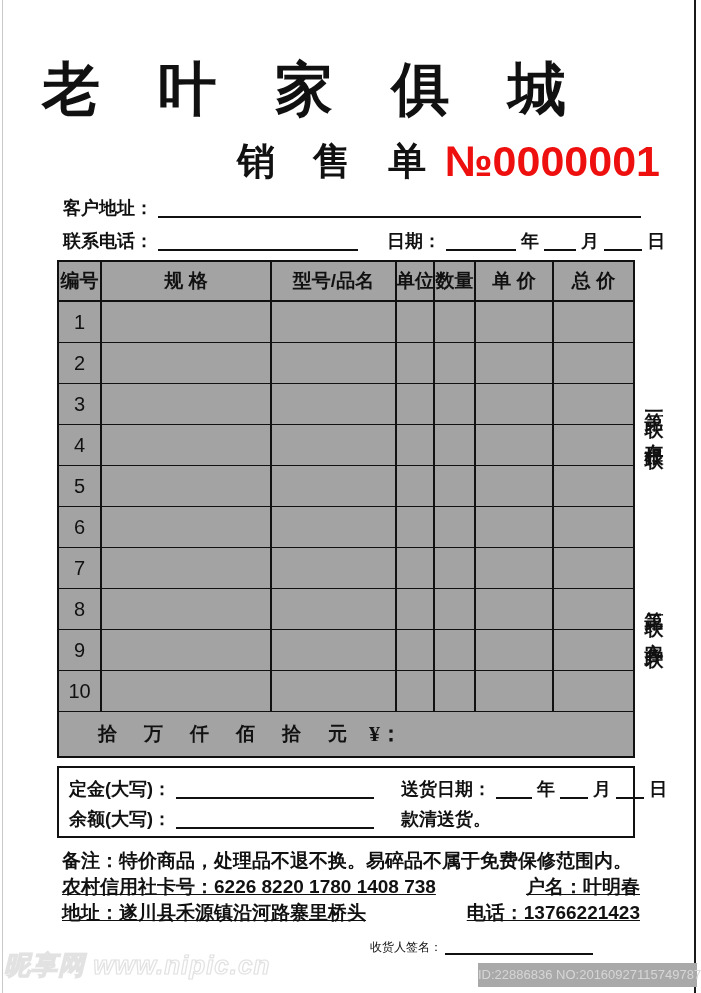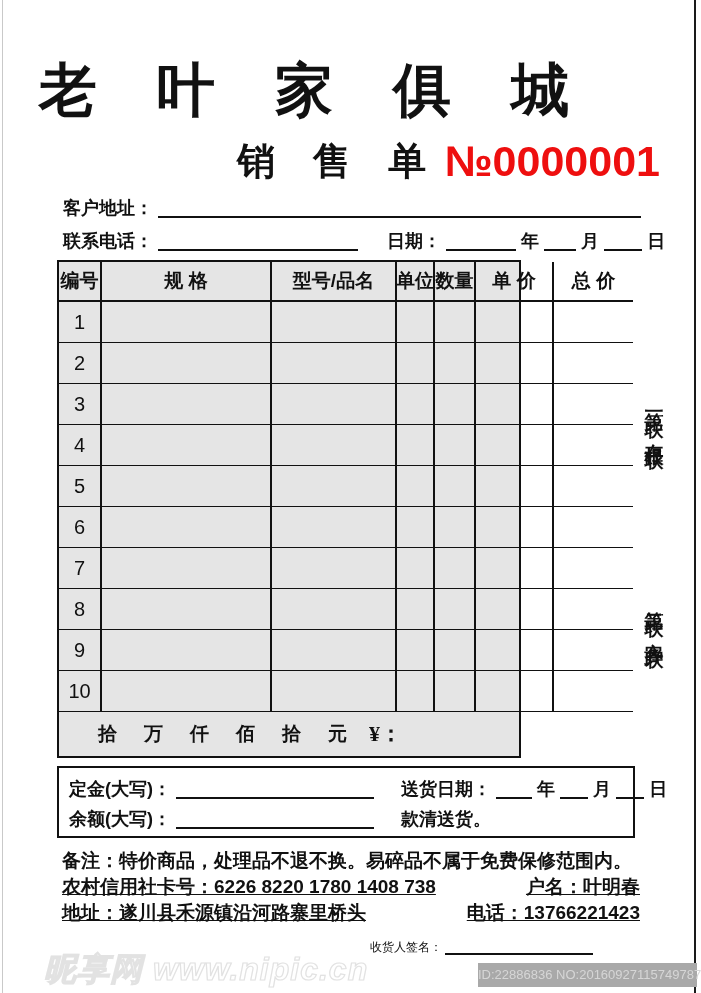--- a/index.html
+++ b/index.html
@@ -6,40 +6,40 @@
   *{box-sizing:border-box;}
   .sheet{
     position:relative;width:701px;height:993px;background:#ffffff;
     font-family:"Liberation Sans","DejaVu Sans",sans-serif;color:#111;overflow:hidden;
   }
   .edge-left{position:absolute;left:2px;top:0;width:1px;height:993px;background:#c9c9c9;}
   .edge-right{position:absolute;left:694px;top:0;width:2px;height:993px;background:#1a1a1a;}
 
   .store-name{
     position:absolute;left:0;top:58px;width:630px;text-align:center;
-    font-family:Liberation Sans, sans-serif;font-weight:bold;
+    font-family:Liberation Serif, serif;font-weight:bold;
     font-size:58px;letter-spacing:22px;white-space:nowrap;line-height:1.1;
   }
   .doc-title-row{position:absolute;left:0;top:136px;width:660px;text-align:right;white-space:nowrap;}
   .doc-title{
     font-family:"Liberation Serif","DejaVu Serif",serif;font-weight:bold;
     font-size:38px;letter-spacing:14px;vertical-align:middle;
   }
   .doc-number{
     font-family:"Liberation Sans","DejaVu Sans",sans-serif;font-weight:bold;
     font-size:43px;letter-spacing:0px;vertical-align:middle;
   }
 
   .lbl{font-weight:bold;font-size:18px;white-space:nowrap;}
   .info-line{position:absolute;left:63px;white-space:nowrap;font-size:18px;font-weight:bold;}
   .u{display:inline-block;border-bottom:2px solid #111;height:20px;vertical-align:-4px;}
 
   .table{
-    position:absolute;left:57px;top:260px;width:464px;height:498px;
-    border:2px solid #111;background:#e5e5e5;
+    position:absolute;left:57px;top:260px;width:578px;height:498px;
+    border:2px solid #111;background:#a3a3a3;
   }
   .tr{display:grid;grid-template-columns:43px 170px 125px 38px 41px 78px 79px;}
   .td{border-right:2px solid #111;border-bottom:1.5px solid #111;
       display:flex;align-items:center;justify-content:center;
       font-weight:bold;font-size:19px;white-space:nowrap;}
   .td:last-child{border-right:none;}
   .tr.head .td{height:40px;border-bottom:2.5px solid #111;}
   .tr.body .td{height:41px;}
   .tr.body .td.num{font-size:20px;font-weight:normal;}
   .total-row{
@@ -61,23 +61,23 @@
     border:2px solid #111;padding:6px 0 0 10px;
   }
   .pay-line{white-space:nowrap;font-weight:bold;font-size:18px;height:30px;line-height:30px;}
 
   .foot{position:absolute;left:62px;width:578px;white-space:nowrap;font-weight:bold;font-size:19px;}
   .foot.flex{display:flex;justify-content:space-between;text-decoration:underline;}
 
   .sign-line{position:absolute;left:370px;top:935px;white-space:nowrap;font-weight:normal;font-size:12px;}
 
   .wm-site{
-    position:absolute;left:4px;top:948px;font-size:32px;font-weight:800;font-style:italic;
+    position:absolute;left:4px;top:948px;font-size:26px;font-weight:800;font-style:italic;
     color:#ffffff;-webkit-text-stroke:1.2px #e2e2e2;
-    text-shadow:0 0 1px #e5e5e5;white-space:nowrap;letter-spacing:1px;padding-left:40px;
+    text-shadow:0 0 1px #e5e5e5;white-space:nowrap;letter-spacing:1px;
   }
   .wm-id{
     position:absolute;left:478px;top:963px;width:219px;height:24px;
     background:#a9a9a9;color:#d6d6d6;font-size:13px;line-height:24px;text-align:center;
     white-space:nowrap;font-weight:normal;
   }
 </style>
 </head>
 <body>
 

